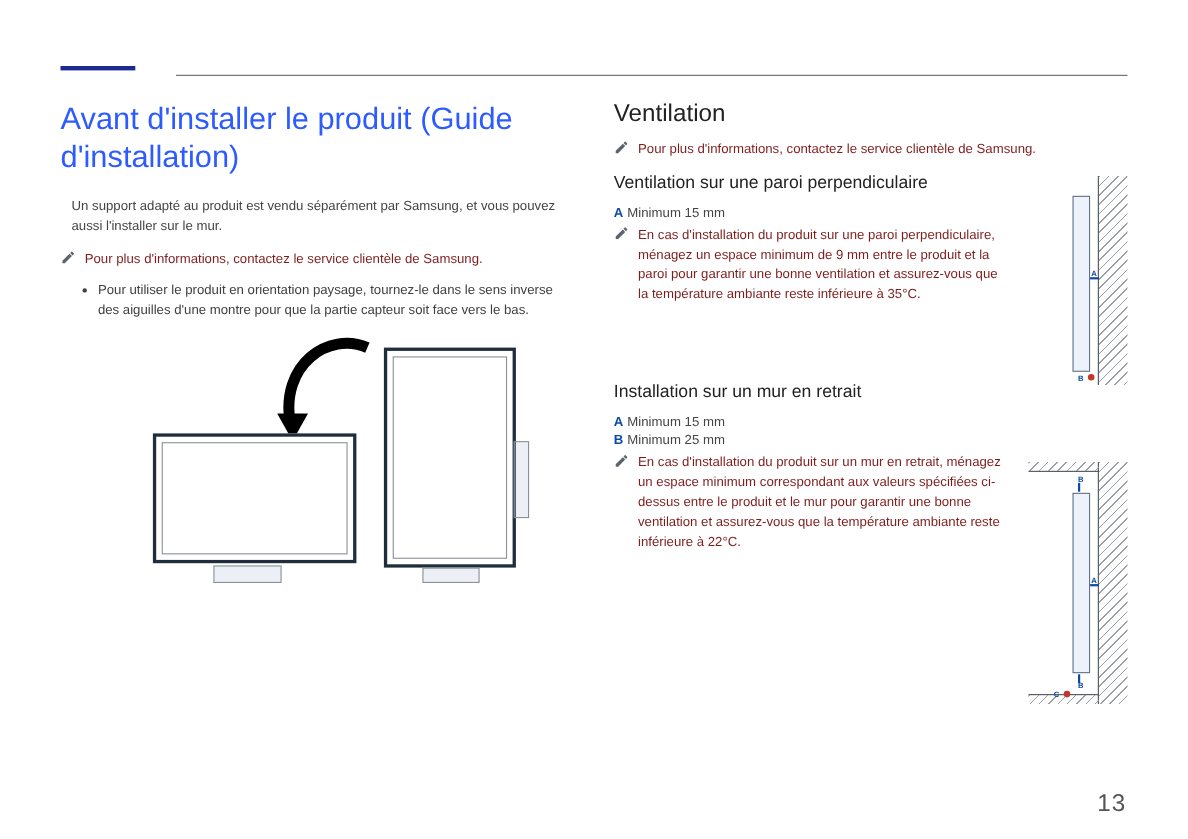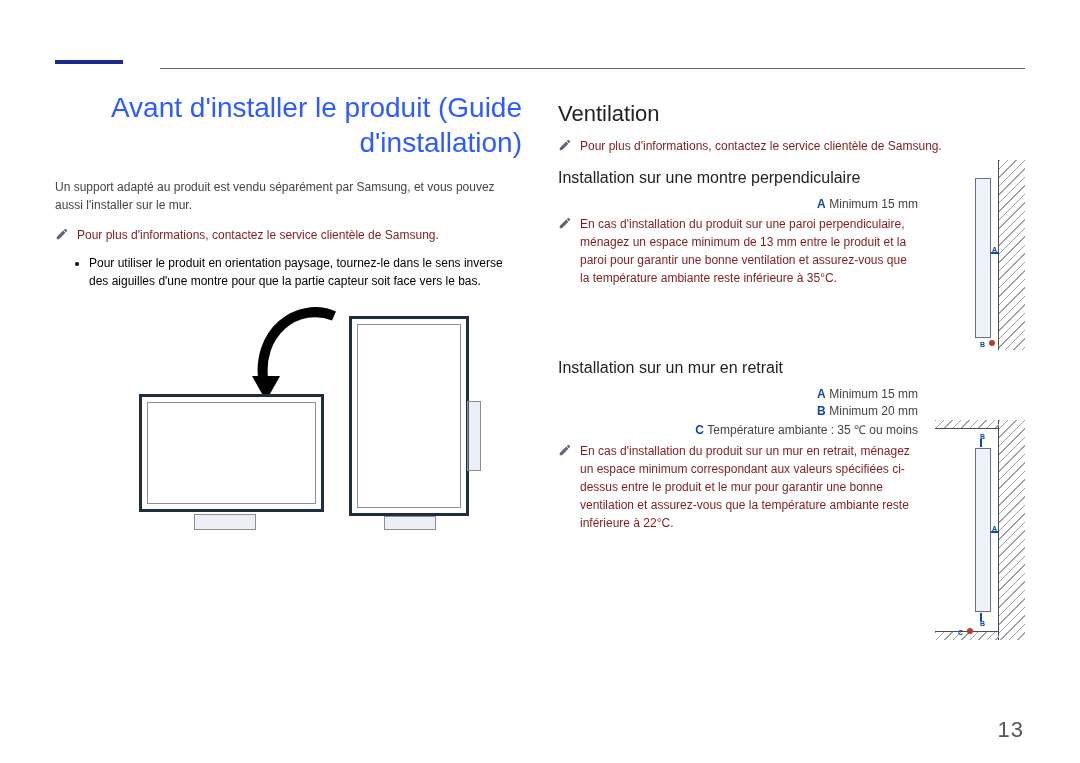--- a/index.html
+++ b/index.html
@@ -42,68 +42,66 @@
     box-sizing: border-box;
   }
   .col.right { padding-left: 18px; padding-right: 0; }
 
   h1.main-title {
     font-size: 28px;
     font-weight: 400;
     color: #2d5bff;
     margin: 0 0 18px 0;
     line-height: 1.25;
-    text-align: right;
   }
   h2.section {
     font-size: 22px;
     font-weight: 400;
     color: #222;
     margin: 18px 0 10px 0;
   }
   h3.subsection {
     font-size: 16px;
     font-weight: 400;
     color: #222;
     margin: 14px 0 10px 0;
   }
   p.body {
     font-size: 12px;
     color: #444;
-    margin: 0 0 12px 0;
+    margin: 0 0 12px 10px;
     line-height: 1.5;
   }
   .note-line {
     font-size: 12px;
     color: #7f1d1d;
     line-height: 1.5;
     margin: 4px 0 10px 0;
     padding-left: 22px;
     position: relative;
   }
   .pencil {
     position: absolute;
     left: 0;
     top: 1px;
     width: 14px;
     height: 14px;
   }
   ul.bullets {
     font-size: 12px;
-    color: #000000;
+    color: #404040;
     line-height: 1.5;
     margin: 4px 0 10px 0;
     padding-left: 34px;
   }
   ul.bullets li { margin-bottom: 6px; }
 
   .kv-line {
     font-size: 12px;
     margin: 3px 0;
-    text-align: right;
   }
   .kv-line .k { color: #0b4aa3; font-weight: 600; letter-spacing: .3px; }
   .kv-line .v { color: #444; }
 
   
   .rot-wrap {
     position: relative;
     width: 360px;
     height: 225px;
     margin: 16px auto 0 auto;
@@ -227,56 +225,52 @@
       <div class="monitor mon-port">
           <div class="inner"></div>
         </div>
       <div class="stand h1"></div>
       <div class="stand h2"></div>
       <div class="stand v"></div>
     </div>
   </div>
 
   <div class="col right" style="position:relative">
-    <h2 class="section" style="margin-top:11px">Ventilation</h2>
+    <h2 class="section" style="margin-top:0">Ventilation</h2>
 
     <div class="note-line">
       <svg class="pencil" viewBox="0 0 24 24">
           <path fill="#5b6470" d="M3 17.25V21h3.75L17.81 9.94l-3.75-3.75L3 17.25zM20.71 7.04a1 1 0 000-1.41l-2.34-2.34a1 1 0 00-1.41 0l-1.83 1.83 3.75 3.75 1.83-1.83z"></path>
         </svg>
       <span>Pour plus d'informations, contactez le service clientèle de Samsung.</span>
     </div>
 
-    <h3 class="subsection">Installation sur une montre perpendiculaire</h3>
+    <h3 class="subsection">Ventilation sur une paroi perpendiculaire</h3>
     <div style="max-width:360px">
       <div class="kv-line">
         <span class="k">A</span>
         <span class="v">Minimum 15 mm</span>
       </div>
       <div class="note-line">
         <svg class="pencil" viewBox="0 0 24 24">
             <path fill="#5b6470" d="M3 17.25V21h3.75L17.81 9.94l-3.75-3.75L3 17.25zM20.71 7.04a1 1 0 000-1.41l-2.34-2.34a1 1 0 00-1.41 0l-1.83 1.83 3.75 3.75 1.83-1.83z"></path>
           </svg>
-        <span>En cas d'installation du produit sur une paroi perpendiculaire, ménagez un espace minimum de 13 mm entre le produit et la paroi pour garantir une bonne ventilation et assurez-vous que la température ambiante reste inférieure à 35°C.</span>
+        <span>En cas d'installation du produit sur une paroi perpendiculaire, ménagez un espace minimum de 9 mm entre le produit et la paroi pour garantir une bonne ventilation et assurez-vous que la température ambiante reste inférieure à 35°C.</span>
       </div>
     </div>
 
     <h3 class="subsection" style="margin-top:72px">Installation sur un mur en retrait</h3>
     <div style="max-width:360px">
       <div class="kv-line">
         <span class="k">A</span>
         <span class="v">Minimum 15 mm</span>
       </div>
       <div class="kv-line">
         <span class="k">B</span>
-        <span class="v">Minimum 20 mm</span>
-      </div>
-      <div class="kv-line">
-        <span class="k">C</span>
-        <span class="v">Température ambiante : 35 ℃ ou moins</span>
+        <span class="v">Minimum 25 mm</span>
       </div>
       <div class="note-line">
         <svg class="pencil" viewBox="0 0 24 24">
             <path fill="#5b6470" d="M3 17.25V21h3.75L17.81 9.94l-3.75-3.75L3 17.25zM20.71 7.04a1 1 0 000-1.41l-2.34-2.34a1 1 0 00-1.41 0l-1.83 1.83 3.75 3.75 1.83-1.83z"></path>
           </svg>
         <span>En cas d'installation du produit sur un mur en retrait, ménagez un espace minimum correspondant aux valeurs spécifiées ci-dessus entre le produit et le mur pour garantir une bonne ventilation et assurez-vous que la température ambiante reste inférieure à 22°C.</span>
       </div>
     </div>
 
     <div class="vent top">

